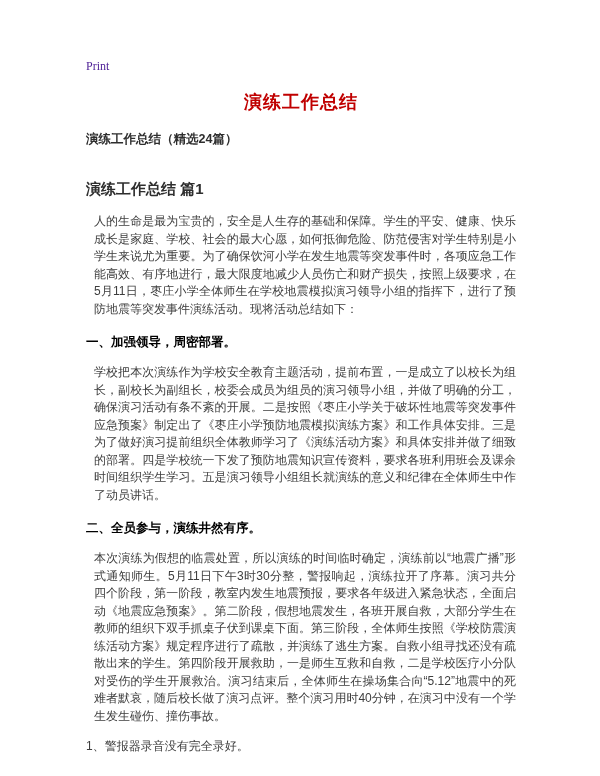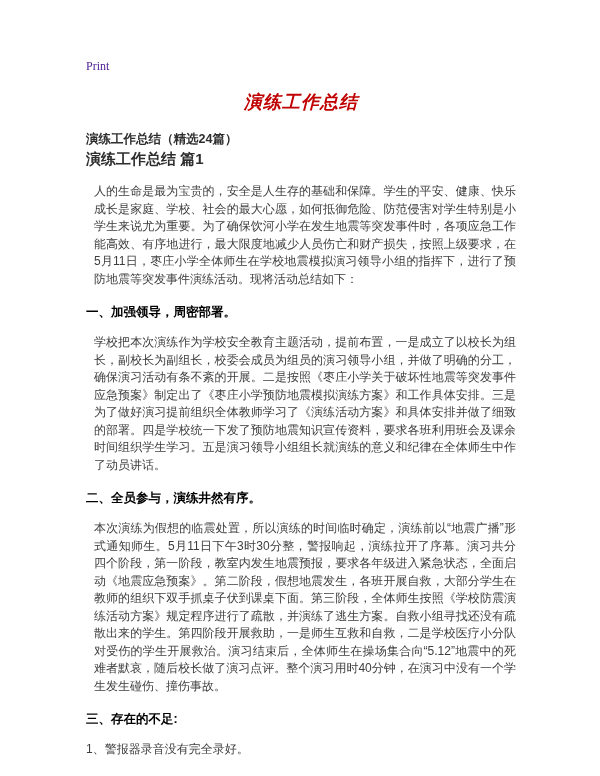--- a/index.html
+++ b/index.html
@@ -26,27 +26,26 @@
     cursor: pointer;
     display: inline-block;
   }
   .doc-title {
     text-align: center;
     color: var(--accent, #c00000);
     font-size: 18px;
     font-weight: bold;
     margin: 0 0 17px 0;
     letter-spacing: 1px;
-    font-style: italic;
   }
   .doc-subtitle {
     font-size: 12.5px;
     font-weight: bold;
     color: #2e2e2e;
-    margin: 0 0 2px 0;
+    margin: 0 0 32px 0;
   }
   .article-heading {
     font-size: 15px;
     font-weight: bold;
     color: #2e2e2e;
     margin: 0 0 14px 0;
   }
   p.body {
     font-size: 12px;
     line-height: 17.5px;
@@ -80,19 +79,18 @@
   <p class="body">人的生命是最为宝贵的，安全是人生存的基础和保障。学生的平安、健康、快乐成长是家庭、学校、社会的最大心愿，如何抵御危险、防范侵害对学生特别是小学生来说尤为重要。为了确保饮河小学在发生地震等突发事件时，各项应急工作能高效、有序地进行，最大限度地减少人员伤亡和财产损失，按照上级要求，在5月11日，枣庄小学全体师生在学校地震模拟演习领导小组的指挥下，进行了预防地震等突发事件演练活动。现将活动总结如下：</p>
 
   <div class="sub-heading">一、加强领导，周密部署。</div>
 
   <p class="body">学校把本次演练作为学校安全教育主题活动，提前布置，一是成立了以校长为组长，副校长为副组长，校委会成员为组员的演习领导小组，并做了明确的分工，确保演习活动有条不紊的开展。二是按照《枣庄小学关于破坏性地震等突发事件应急预案》制定出了《枣庄小学预防地震模拟演练方案》和工作具体安排。三是为了做好演习提前组织全体教师学习了《演练活动方案》和具体安排并做了细致的部署。四是学校统一下发了预防地震知识宣传资料，要求各班利用班会及课余时间组织学生学习。五是演习领导小组组长就演练的意义和纪律在全体师生中作了动员讲话。</p>
 
   <div class="sub-heading">二、全员参与，演练井然有序。</div>
 
   <p class="body">本次演练为假想的临震处置，所以演练的时间临时确定，演练前以“地震广播”形式通知师生。5月11日下午3时30分整，警报响起，演练拉开了序幕。演习共分四个阶段，第一阶段，教室内发生地震预报，要求各年级进入紧急状态，全面启动《地震应急预案》。第二阶段，假想地震发生，各班开展自救，大部分学生在教师的组织下双手抓桌子伏到课桌下面。第三阶段，全体师生按照《学校防震演练活动方案》规定程序进行了疏散，并演练了逃生方案。自救小组寻找还没有疏散出来的学生。第四阶段开展救助，一是师生互救和自救，二是学校医疗小分队对受伤的学生开展救治。演习结束后，全体师生在操场集合向“5.12”地震中的死难者默哀，随后校长做了演习点评。整个演习用时40分钟，在演习中没有一个学生发生碰伤、撞伤事故。</p>
 
-  <div class="sub-heading">三、存在的不足:</div>
 
   <p class="body list-item">1、警报器录音没有完全录好。</p>
 
   
 
 </div>
 
 </body></html>

